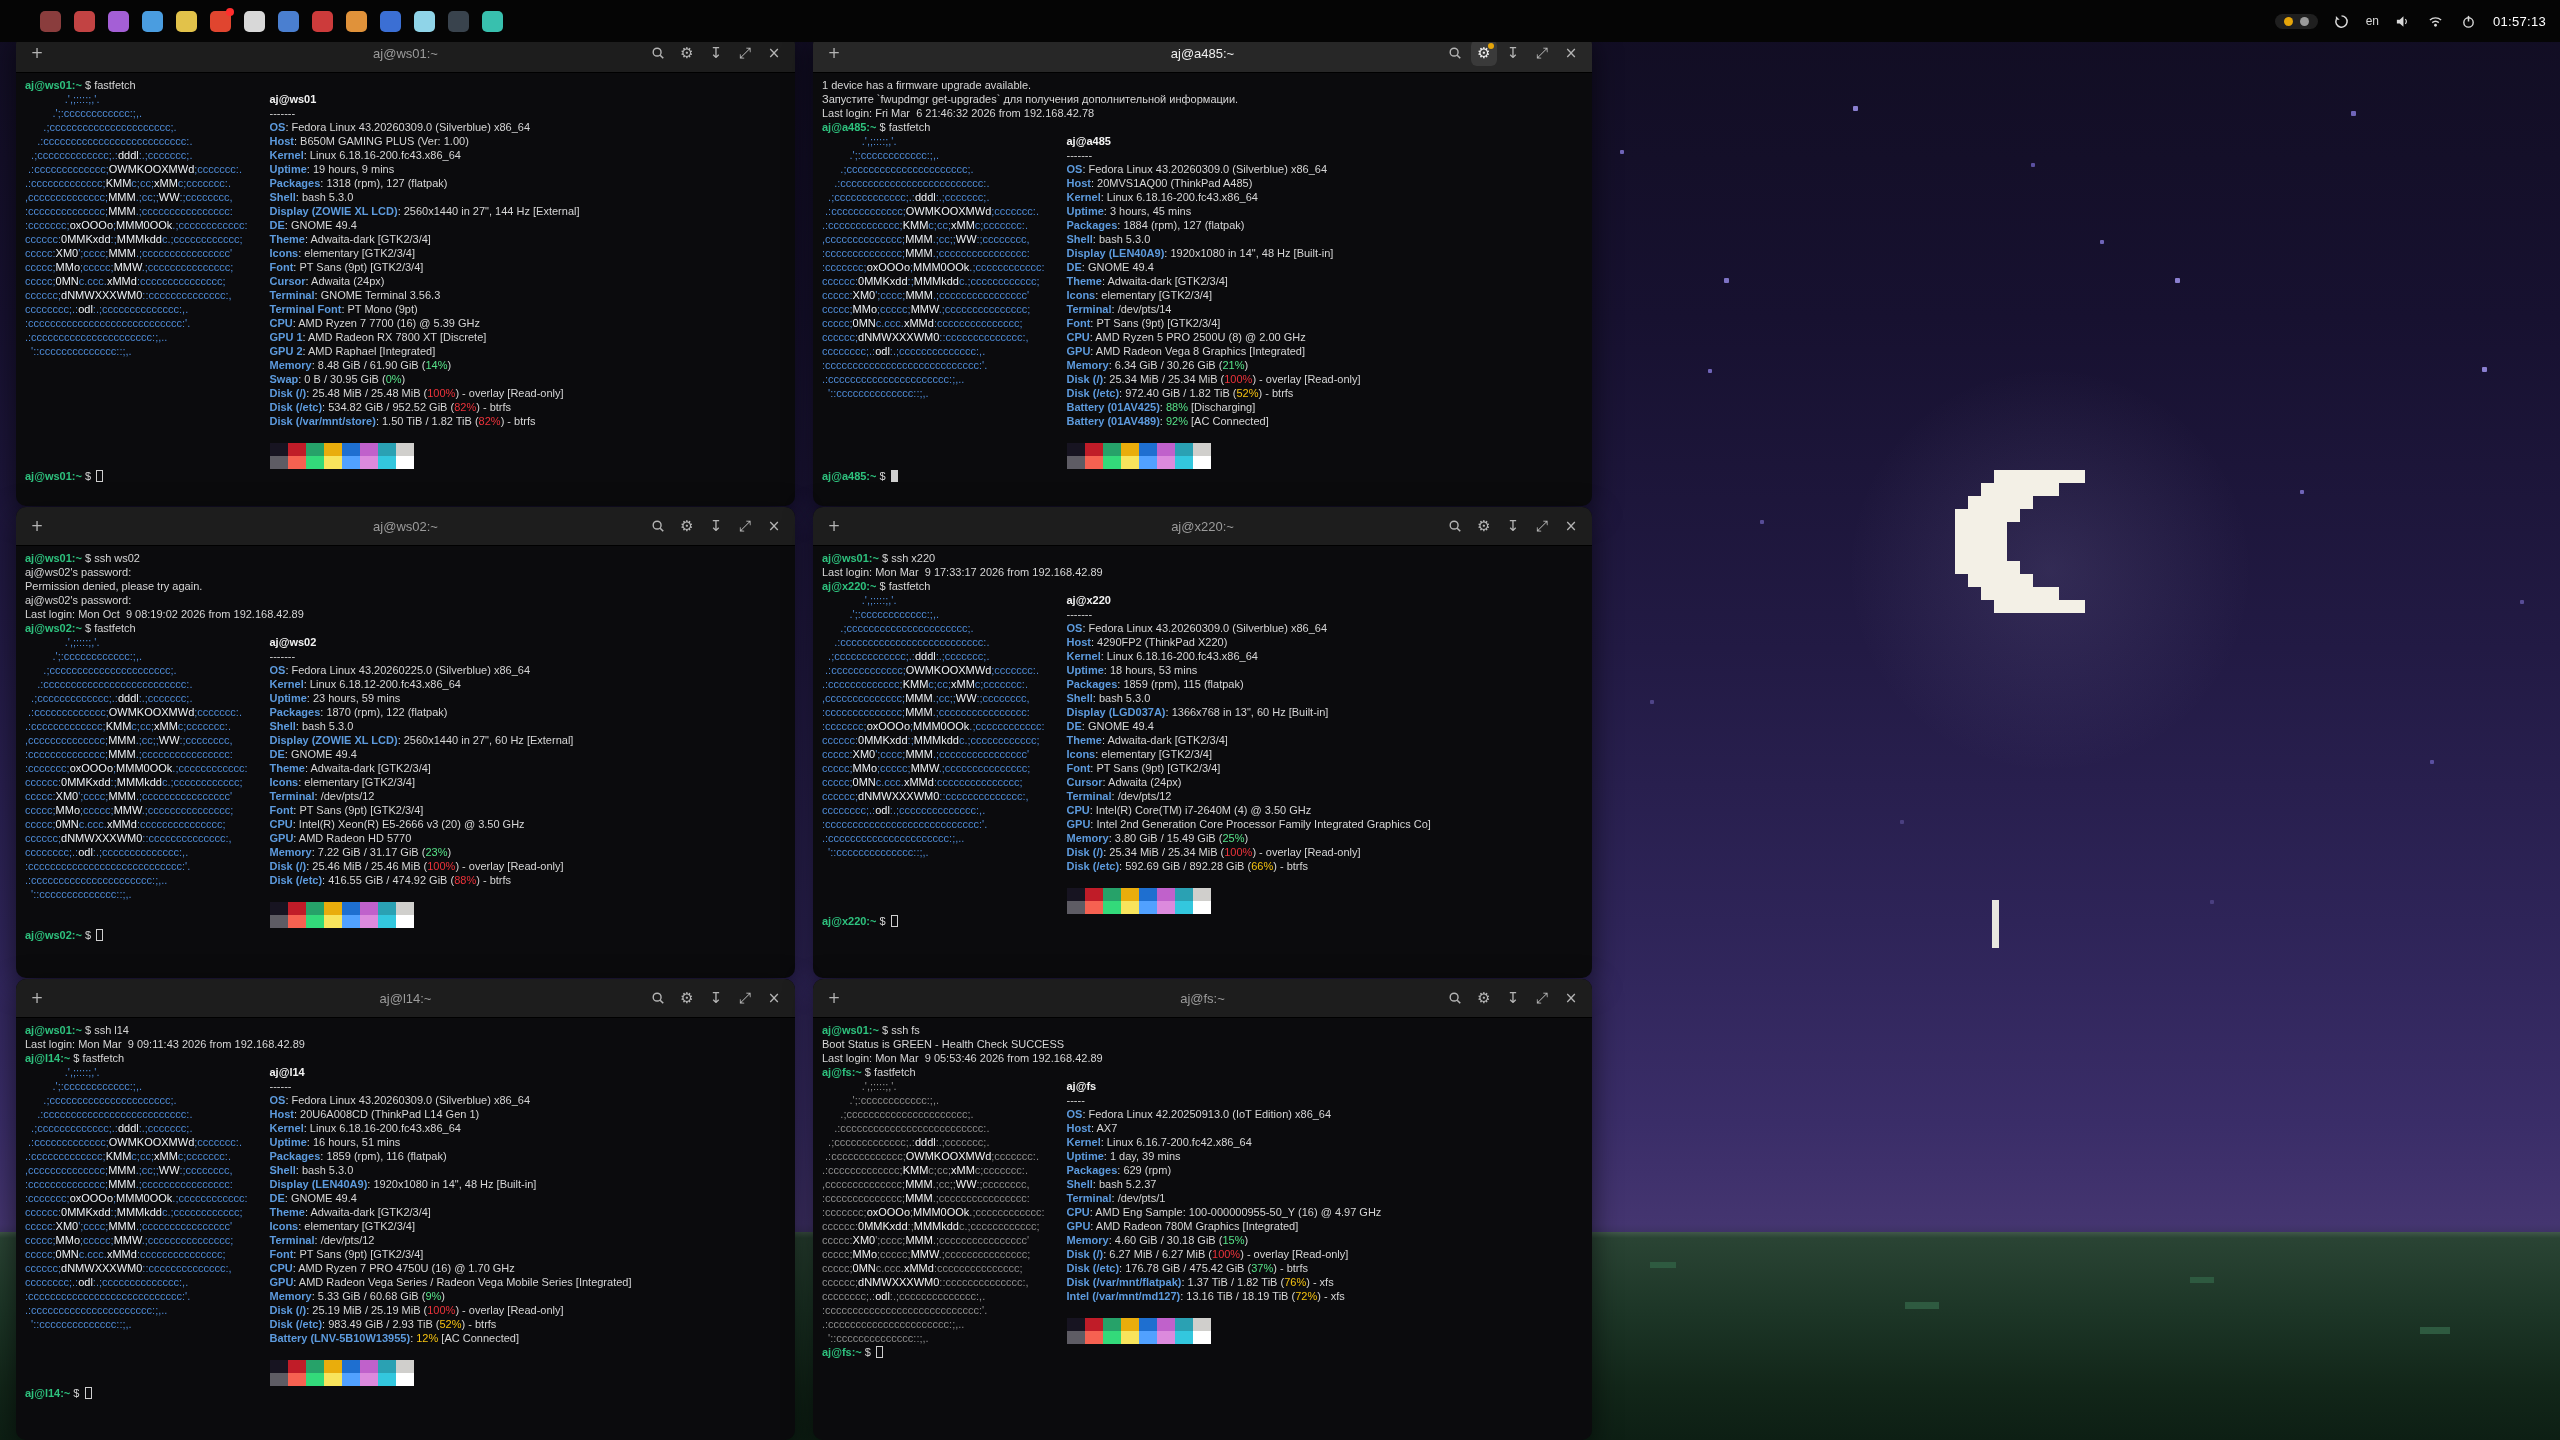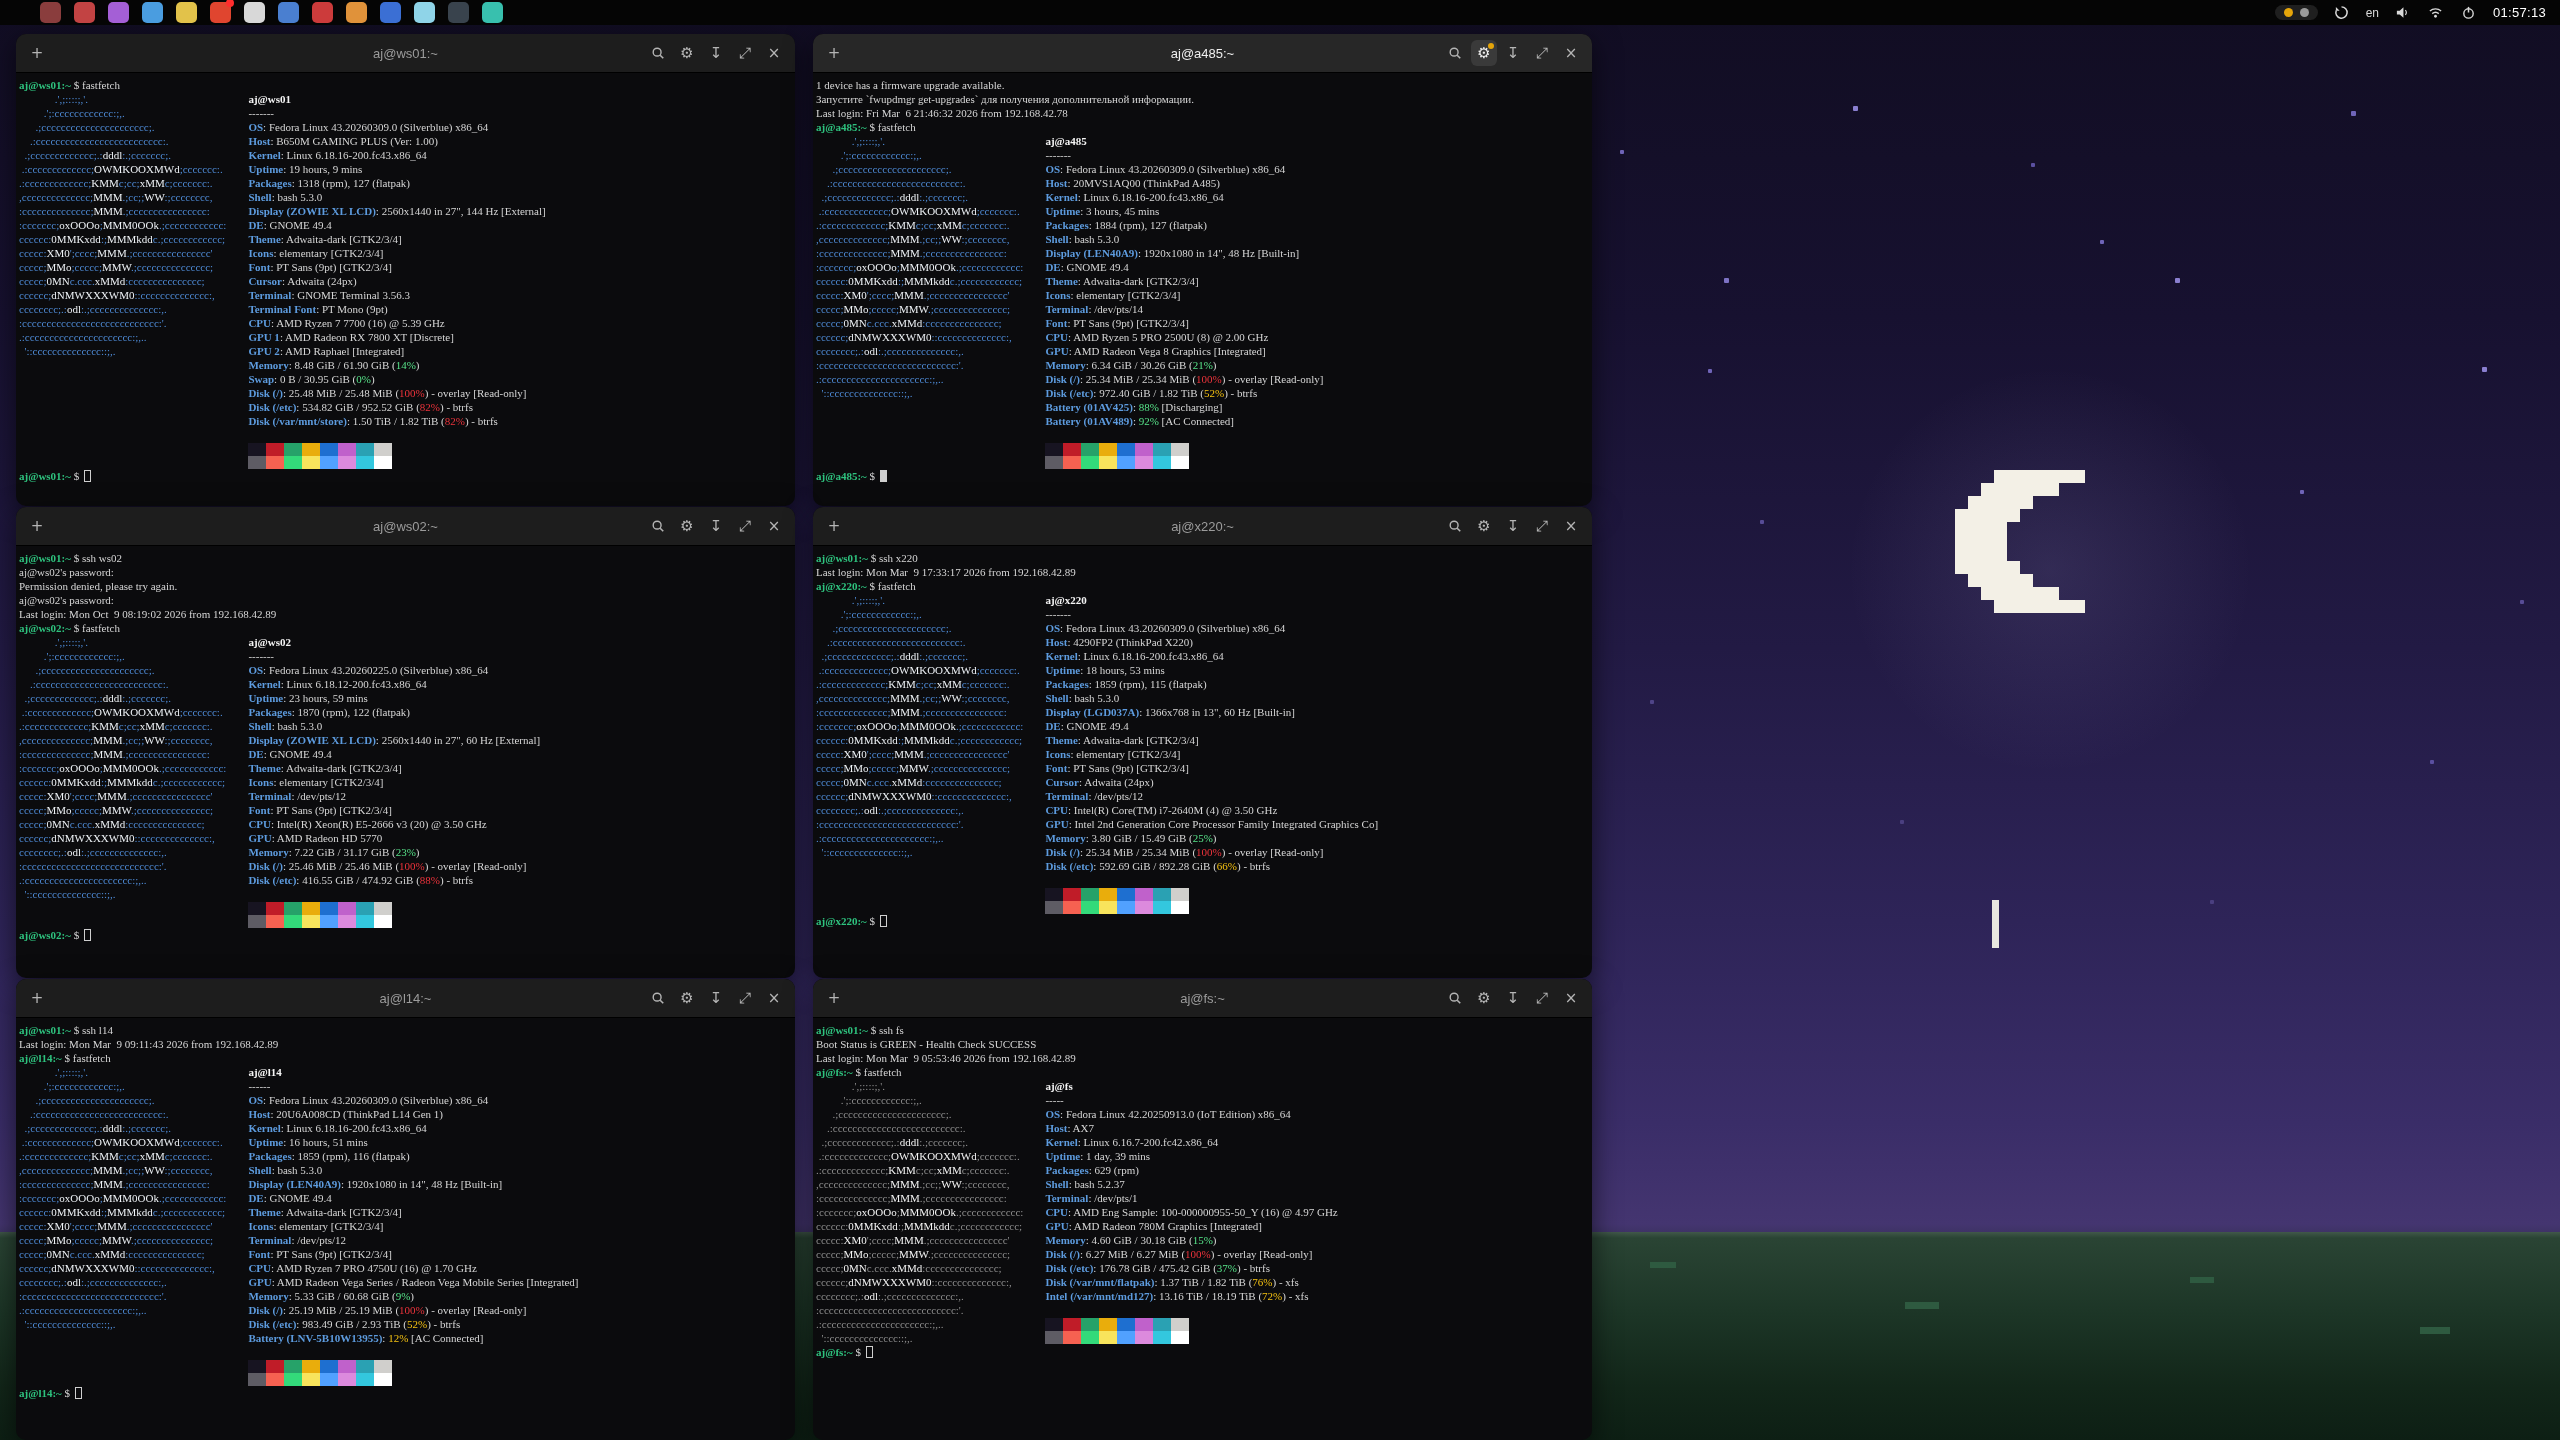--- a/index.html
+++ b/index.html
@@ -10,21 +10,21 @@
   #land{position:absolute;left:0;right:0;bottom:0;height:208px;background:linear-gradient(180deg,#41584a 0,#2a4434 6px,#1c3526 40%,#122619 75%,#0d1f14 100%)}
   .tuft{position:absolute;background:#2e5a40}
   .star{position:absolute;border-radius:1px}
   #moon-glow{position:absolute;left:1830px;top:350px;width:440px;height:440px;border-radius:50%;
      background:radial-gradient(circle,rgba(190,180,240,.12) 0%,rgba(190,180,240,0) 65%)}
   #moon{position:absolute;left:1955px;top:470px;width:143px;height:143px}
   #moon .px{position:absolute;width:13px;height:13px;background:#f3f0e6}
   #pixel-tower{position:absolute;left:1992px;top:900px;width:7px;height:48px;background:#e9e7e0}
 
   
-  #topbar{position:absolute;top:0;left:0;right:0;height:25px;background:#050505;display:flex;align-items:center;justify-content:space-between;padding:0 14px;z-index:60}
+  #topbar{position:absolute;top:0;left:0;right:0;height:42px;background:#050505;display:flex;align-items:center;justify-content:space-between;padding:0 14px;z-index:60}
   .launchers{display:flex;gap:13px;margin-left:26px;align-items:center}
   .launcher{width:21px;height:21px;border-radius:5px;position:relative;cursor:pointer}
   .launcher .badge{position:absolute;right:-3px;top:-3px;width:8px;height:8px;border-radius:50%;background:#ff2d2d}
   .tray{display:flex;align-items:center;gap:15px;color:#d9d9d9;font-size:13px}
   .pill{display:flex;gap:7px;align-items:center;background:#1f1f1f;border-radius:10px;padding:3px 9px}
   .ind-dot{width:9px;height:9px;border-radius:50%}
   .trayicon{display:flex;align-items:center;justify-content:center;width:18px;height:18px}
   .kbd{color:#d9d9d9;font-size:12px}
   .clock{color:#fff;font-size:13px;letter-spacing:.3px}
 
@@ -39,21 +39,21 @@
 
   .thead{height:39px;min-height:39px;background:#1d1d1d;display:flex;align-items:center;padding:0 8px;position:relative;border-bottom:1px solid #000}
   .term.focused .thead{background:#272727}
   .ttl{position:absolute;left:50%;transform:translateX(-50%);font-size:13px;color:#9c9c9c;white-space:nowrap}
   .term.focused .ttl{color:#efefef}
   .hbtn{width:26px;height:26px;border:0;background:transparent;color:#b5b5b5;font-size:15px;line-height:1;border-radius:6px;display:flex;align-items:center;justify-content:center;font-family:"DejaVu Sans",sans-serif;cursor:pointer;position:relative}
   .hbtn.gear-hi{background:#3a3a3a;color:#eee}
   .hbtn .upd-dot{position:absolute;right:3px;top:3px;width:6px;height:6px;border-radius:50%;background:#e5a50a}
   .hbtns{margin-left:auto;display:flex;gap:3px}
 
-  .tbody{flex:1;padding:5px 3px;font-family:Liberation Serif, serif;font-size:11px;line-height:14px;color:#d6d6d6;overflow:hidden;cursor:text}
+  .tbody{flex:1;padding:5px 9px;font-family:Liberation Sans, sans-serif;font-size:11px;line-height:14px;color:#d6d6d6;overflow:hidden;cursor:text}
   .tline{white-space:pre}
   .ffrow{display:flex}
   .logo{margin-right:22px}
   .lg-base{color:#4f8cd8}
   .lg-hi{color:#eef2f6}
   .logo.gray .lg-base{color:#8f8f8f}
   .logo.gray .lg-hi{color:#f4f4f4}
 
   .sg-p{color:#2ec27e;font-weight:bold}
   .sg-w{color:#d6d6d6}

